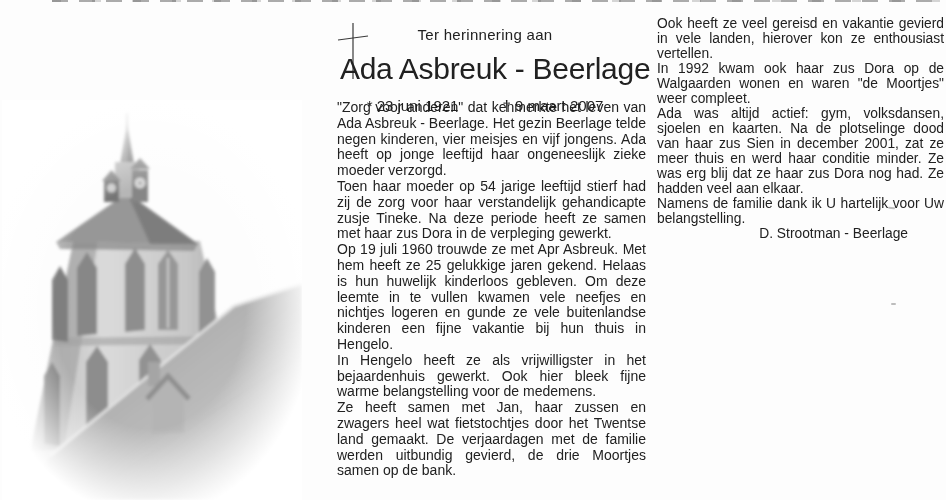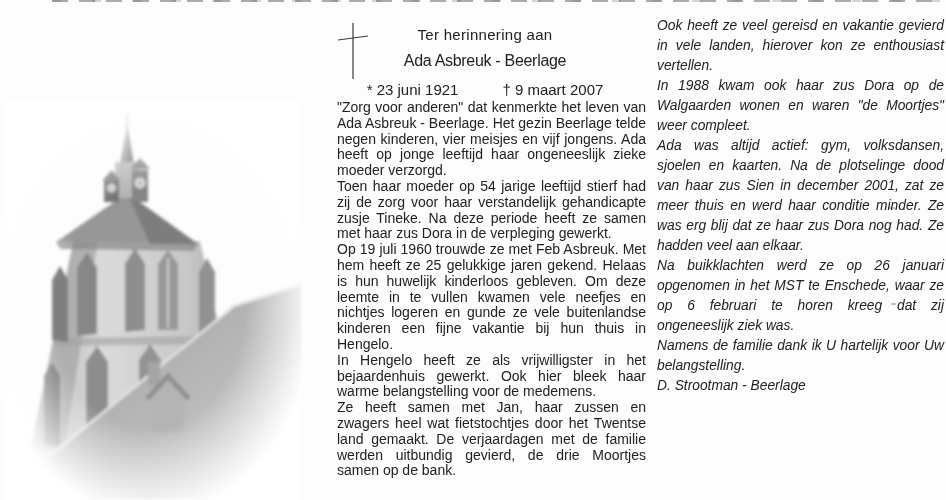--- a/index.html
+++ b/index.html
@@ -27,30 +27,30 @@
   .photo::after{
     content:"";position:absolute;inset:0;
     background:radial-gradient(170px 215px at 148px 208px,
        rgba(255,255,255,0) 56%, rgba(255,255,255,.55) 79%, #ffffff 97%);
   }
 
   
   .cross{position:absolute;left:335px;top:20px;}
   .header{position:absolute;left:340px;top:26px;width:290px;text-align:center;}
   .dedication{font-size:15px;letter-spacing:.3px;text-align:center;}
-  .deceased-name{font-size:16px;letter-spacing:-.3px;margin-top:9px;white-space:nowrap;}
+  .deceased-name{font-size:30px;letter-spacing:-.3px;margin-top:9px;white-space:nowrap;}
   .dates{margin-top:11px;font-size:15px;display:flex;justify-content:center;gap:44px;white-space:nowrap;}
 
   
   .col{position:absolute;text-align:justify;}
   .col .para{margin:0;}
   .col-mid{left:337px;top:100px;width:309px;font-size:14px;line-height:15.8px;}
-  .col-right{left:657px;top:16px;width:287px;font-size:13.8px;line-height:20px;font-style:italic;}
+  .col-right{left:657px;top:16px;width:287px;font-size:13.8px;line-height:15px;}
   .closing{margin-top:11px;}
-  .signature{margin-top:7px;text-align:left;padding-right:36px;}
+  .signature{margin-top:7px;text-align:right;padding-right:36px;}
 </style>
 </head>
 <body>
 
 <div class="scan-top-artifact"></div>
 <div class="speck s1"></div>
 <div class="speck s2"></div>
 
 <div class="photo">
   <svg viewBox="0 0 300 400" width="300" height="400">
@@ -125,25 +125,24 @@
   <div class="deceased-name">Ada Asbreuk - Beerlage</div>
   <div class="dates">
     <span>* 23 juni 1921</span>
     <span>† 9 maart 2007</span>
   </div>
 </div>
 
 <div class="col col-mid">
   <p class="para">"Zorg voor anderen" dat kenmerkte het leven van Ada Asbreuk - Beerlage. Het gezin Beerlage telde negen kinderen, vier meisjes en vijf jongens. Ada heeft op jonge leeftijd haar ongeneeslijk zieke moeder verzorgd.</p>
   <p class="para">Toen haar moeder op 54 jarige leeftijd stierf had zij de zorg voor haar verstandelijk gehandicapte zusje Tineke. Na deze periode heeft ze samen met haar zus Dora in de verpleging gewerkt.</p>
-  <p class="para">Op 19 juli 1960 trouwde ze met Feb Asbreuk. Met hem heeft ze 25 gelukkige jaren gekend. Helaas is hun huwelijk kinderloos gebleven. Om deze leemte in te vullen kwamen vele neefjes en nichtjes logeren en gunde ze vele buitenlandse kinderen een fijne vakantie bij hun thuis in Hengelo.</p>
-  <p class="para">In Hengelo heeft ze als vrijwilligster in het bejaardenhuis gewerkt. Ook hier bleek haar warme belangstelling voor de medemens.</p>
+  <p class="para">Op 19 juli 1960 trouwde ze met Apr Asbreuk. Met hem heeft ze 25 gelukkige jaren gekend. Helaas is hun huwelijk kinderloos gebleven. Om deze leemte in te vullen kwamen vele neefjes en nichtjes logeren en gunde ze vele buitenlandse kinderen een fijne vakantie bij hun thuis in Hengelo.</p>
+  <p class="para">In Hengelo heeft ze als vrijwilligster in het bejaardenhuis gewerkt. Ook hier bleek fijne warme belangstelling voor de medemens.</p>
   <p class="para">Ze heeft samen met Jan, haar zussen en zwagers heel wat fietstochtjes door het Twentse land gemaakt. De verjaardagen met de familie werden uitbundig gevierd, de drie Moortjes samen op de bank.</p>
 </div>
 
 <div class="col col-right">
   <p class="para">Ook heeft ze veel gereisd en vakantie gevierd in vele landen, hierover kon ze enthousiast vertellen.</p>
-  <p class="para">In 1988 kwam ook haar zus Dora op de Walgaarden wonen en waren "de Moortjes" weer compleet.</p>
+  <p class="para">In 1992 kwam ook haar zus Dora op de Walgaarden wonen en waren "de Moortjes" weer compleet.</p>
   <p class="para">Ada was altijd actief: gym, volksdansen, sjoelen en kaarten. Na de plotselinge dood van haar zus Sien in december 2001, zat ze meer thuis en werd haar conditie minder. Ze was erg blij dat ze haar zus Dora nog had. Ze hadden veel aan elkaar.</p>
-  <p class="para">Na buikklachten werd ze op 26 januari opgenomen in het MST te Enschede, waar ze op 6 februari te horen kreeg dat zij ongeneeslijk ziek was.</p>
   <p class="para closing">Namens de familie dank ik U hartelijk voor Uw belangstelling.</p>
   <p class="para signature">D. Strootman - Beerlage</p>
 </div>
 
 </body></html>

